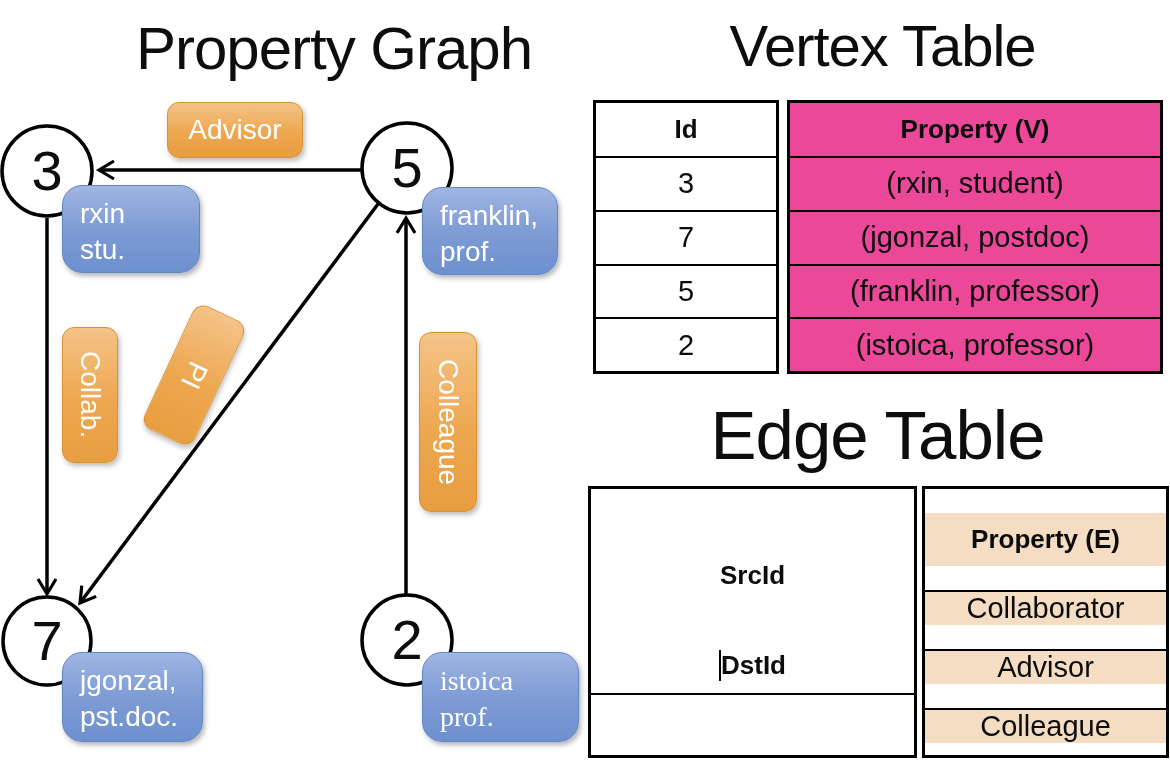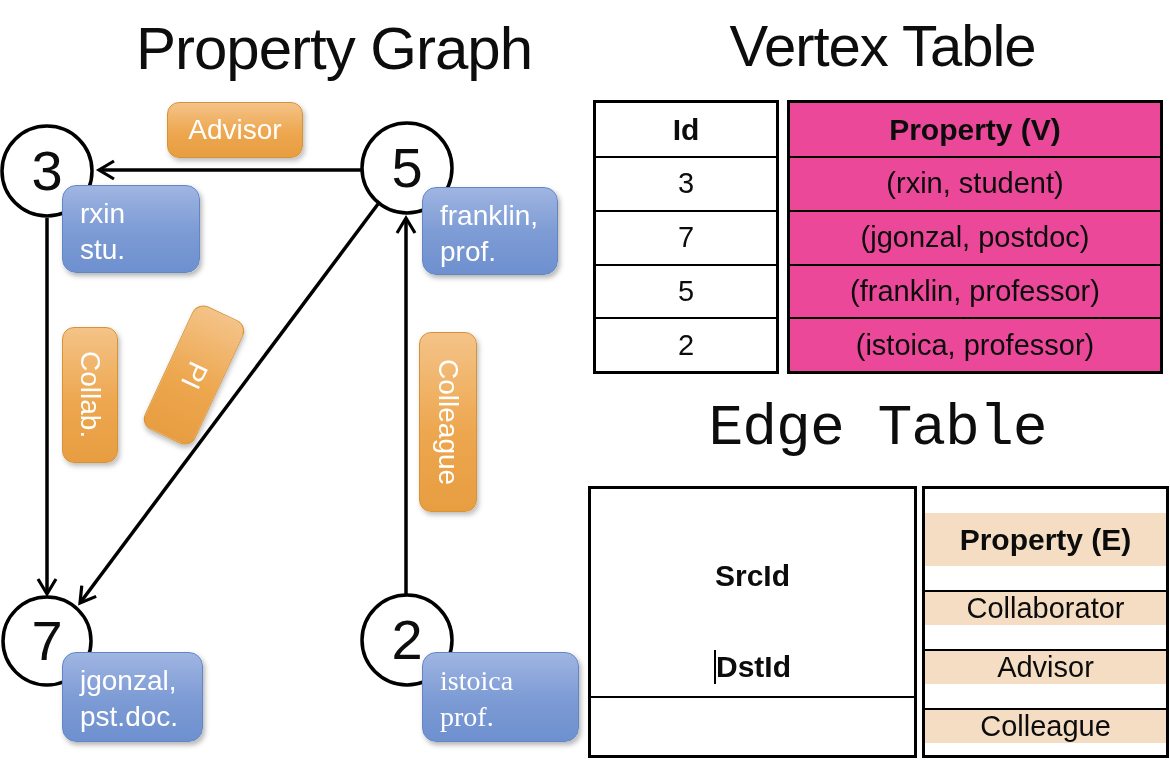--- a/index.html
+++ b/index.html
@@ -3,44 +3,44 @@
 <meta charset="utf-8">
 <style>
   html,body{margin:0;padding:0;background:#ffffff;}
   body{font-family:"Liberation Sans", sans-serif;}
   #canvas{position:relative;width:1170px;height:760px;background:#fff;overflow:hidden;}
 
   .title{position:absolute;color:#0d0d0d;font-weight:400;text-align:center;
          font-family:"Liberation Sans", sans-serif;letter-spacing:-1px;}
   #pg-title{left:0;top:14px;width:580px;font-size:60px;margin-left:44px;}
   #vt-title{left:590px;top:12px;width:585px;font-size:58px;}
-  #et-title{left:585px;top:396px;width:585px;font-size:58px;font-family:Liberation Mono, monospace;}
+  #et-title{left:585px;top:396px;width:585px;font-size:69px;}
 
   #graph-svg{position:absolute;left:0;top:0;}
 
   
-  .pbox{position:absolute;border-radius:14px;color:#ffffff;
+  .pbox{position:absolute;border-radius:20px;color:#ffffff;
         background:linear-gradient(180deg,#a0b5e2 0%,#7e9cd5 50%,#6e90cf 100%);
         border:1px solid #6286c4;box-shadow:2px 3px 5px rgba(90,90,90,.45);
         font-size:28px;line-height:1.3;padding:10px 6px 0 17px;box-sizing:border-box;}
 
   
   .elabel{position:absolute;border-radius:12px;color:#ffffff;
         background:linear-gradient(180deg,#f4c388 0%,#eda74f 55%,#e89d41 100%);
         border:1px solid #d79233;box-shadow:2px 3px 5px rgba(110,110,110,.45);
         font-size:28px;display:flex;align-items:center;justify-content:center;
         box-sizing:border-box;}
   .elabel.vert{writing-mode:vertical-rl;text-orientation:mixed;}
 
   
   .tbox{position:absolute;border:3px solid #000;box-sizing:border-box;
         display:flex;flex-direction:column;background:#fff;}
   .trow{flex:1;display:flex;align-items:center;justify-content:center;
         border-top:2.5px solid #000;font-size:29px;color:#0c0c0c;}
-  .trow.head{flex:0 0 53px;border-top:none;font-weight:700;font-size:30px;}
+  .trow.head{flex:0 0 53px;border-top:none;font-weight:700;font-size:26px;}
   .split{justify-content:stretch;padding:12px;flex-direction:column;}
   .split .cell{display:flex;align-items:center;justify-content:center;height:100%;}
   .cell.c-src{flex:0 0 149px;}
   .cell.c-dst{flex:1;border-left:2.5px solid #000;}
   .bg-blue{background:#ec4899;}
   .bg-peach{background:#f4ddc3;margin-top:24px;}
 
   .num{font-size:56px;fill:#0d0d0d;font-family:"Liberation Sans", sans-serif;}
 </style>
 </head>

